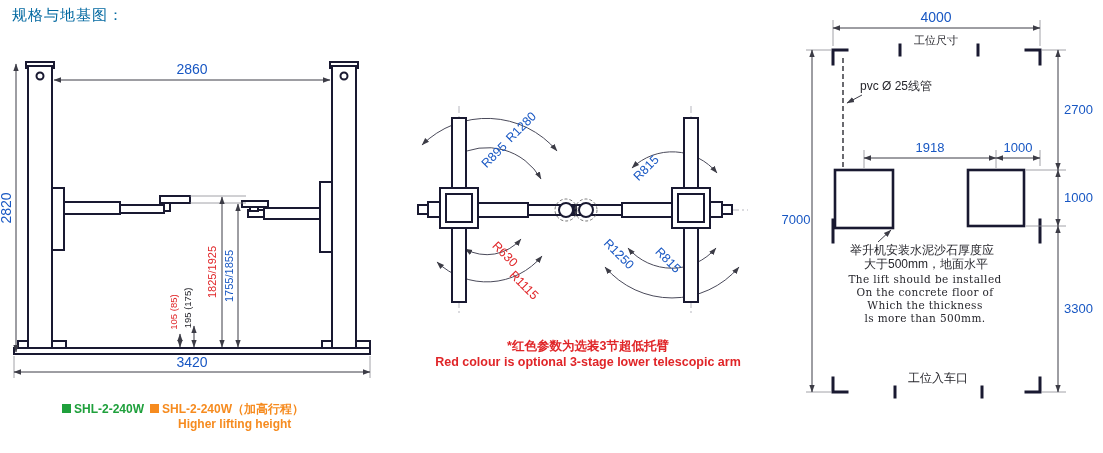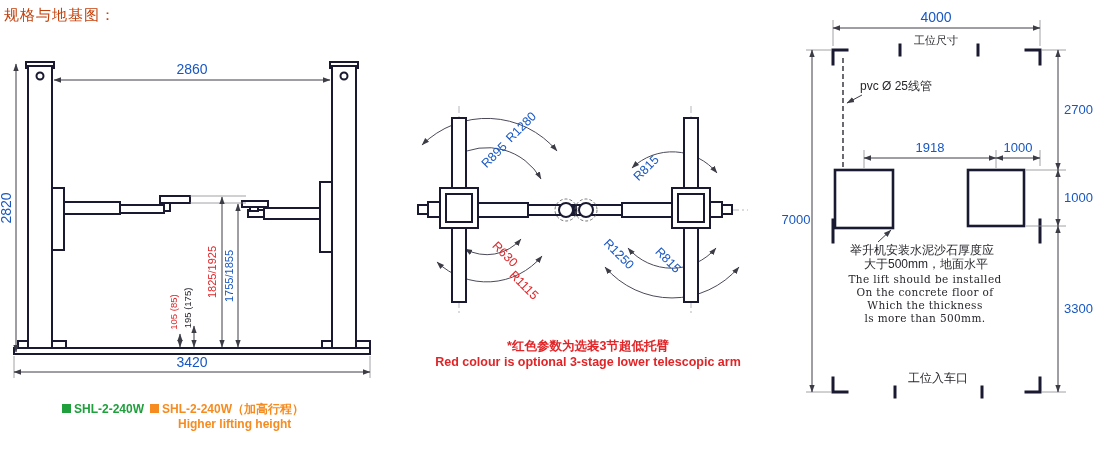--- a/index.html
+++ b/index.html
@@ -1,19 +1,19 @@
 <!DOCTYPE html>
 <html><head>
 <meta charset="utf-8">
 <style>
   html,body { margin:0; padding:0; background:#ffffff; }
   #stage { position:relative; width:1103px; height:453px; background:#fff; overflow:hidden;
            font-family:"Liberation Sans", sans-serif; }
-  #page-title { position:absolute; left:4px; top:6px; font-family:Liberation Sans, sans-serif;
-                font-size:15px; color:#c2410c; letter-spacing:1px; }
+  #page-title { position:absolute; left:12px; top:6px; font-family:Liberation Sans, sans-serif;
+                font-size:15px; color:#0369a1; letter-spacing:1px; }
   svg { position:absolute; left:0; top:0; }
   svg text { font-family:"Liberation Sans", sans-serif; }
   
   .st   { stroke:#191931; stroke-width:2; fill:#ffffff; }
   .st3  { stroke:#191931; stroke-width:2.6; fill:#ffffff; }
   .dl   { stroke:#3c3c46; stroke-width:1; fill:none; }
   .ext  { stroke:#8a8a92; stroke-width:0.8; fill:none; }
   .arc  { stroke:#4a4a5a; stroke-width:1; fill:none; }
   .dash { stroke:#2b2b33; stroke-width:1.4; stroke-dasharray:5 3; fill:none; }
   .cl   { stroke:#9a9aa4; stroke-width:0.7; stroke-dasharray:7 3 2 3; fill:none; }

